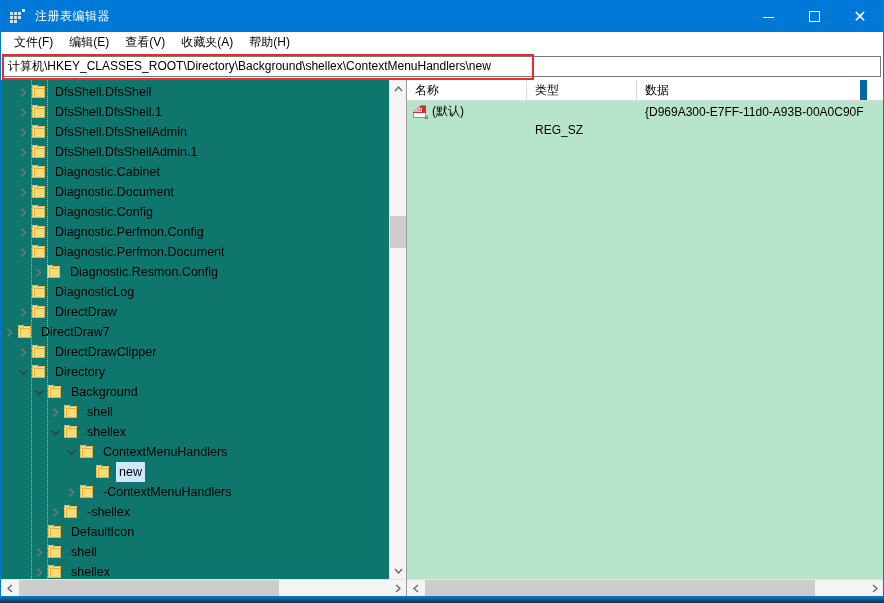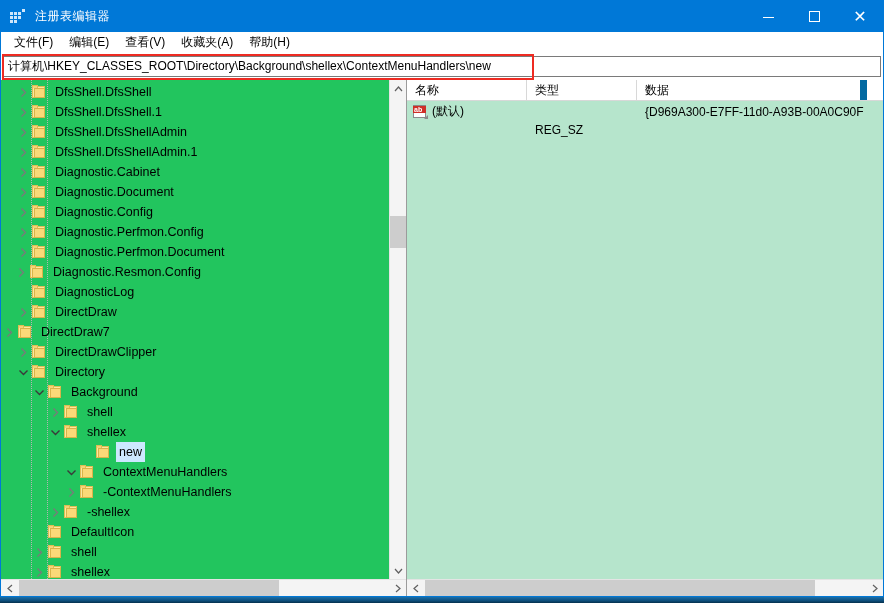--- a/index.html
+++ b/index.html
@@ -104,21 +104,21 @@
     flex: 1 1 auto;
     display: flex;
     position: relative;
     background: #ffffff;
   }
 
   
   .treepane {
     width: 406px; min-width: 406px;
     position: relative;
-    background: #22c55e;
+    background: #0f766e;
     border-right: 1px solid #9b9b9b;
     display: flex; flex-direction: column;
     overflow: hidden;
   }
   .tree-scrollarea {
     position: relative;
     flex: 1 1 auto;
     overflow: hidden;
   }
   .tree {
@@ -244,20 +244,21 @@
   }
   .col.c-name { width: 120px; }
   .col.c-type { width: 110px; }
   .col.c-data { width: 230px; border-right: 7px solid #0369a1; }
 
   .listbody {
     flex: 1 1 auto;
     position: relative;
     background: #b6e5cc;
     overflow: hidden;
+    border-radius: 29px;
   }
   .lrow {
     height: 21px;
     display: flex; align-items: center;
     white-space: nowrap;
   }
   .lcell {
     font-size: 12px; color: #000000;
     overflow: hidden; white-space: nowrap;
     flex: 0 0 auto;
@@ -462,21 +463,21 @@
                   <path d="M2.5 1.5 L6.5 5.5 L2.5 9.5" fill="none" stroke="#7a7a7a" stroke-width="1.3"></path>
                 </svg>
               </div>
               <div class="tfolder">
                 <div class="f-back"></div>
                 <div class="f-tab"></div>
                 <div class="f-front"></div>
               </div>
               <div class="tlabel">Diagnostic.Perfmon.Document</div>
             </div>
-            <div class="trow" style="padding-left: 12px;">
+            <div class="trow" style="padding-left: 29px;">
               <div class="twist">
                 <svg width="9" height="11" viewBox="0 0 9 11">
                   <path d="M2.5 1.5 L6.5 5.5 L2.5 9.5" fill="none" stroke="#7a7a7a" stroke-width="1.3"></path>
                 </svg>
               </div>
               <div class="tfolder">
                 <div class="f-back"></div>
                 <div class="f-tab"></div>
                 <div class="f-front"></div>
               </div>
@@ -575,41 +576,41 @@
                   <path d="M1.5 2.5 L5.5 6.5 L9.5 2.5" fill="none" stroke="#3a3a3a" stroke-width="1.4"></path>
                 </svg>
               </div>
               <div class="tfolder">
                 <div class="f-back"></div>
                 <div class="f-tab"></div>
                 <div class="f-front"></div>
               </div>
               <div class="tlabel">shellex</div>
             </div>
+            <div class="trow" style="padding-left: 62px;">
+              <div class="twist">
+                <svg width="11" height="9" viewBox="0 0 11 9">
+                  <path d="M1.5 2.5 L5.5 6.5 L9.5 2.5" fill="none" stroke="#3a3a3a" stroke-width="1.4"></path>
+                </svg>
+              </div>
+              <div class="tfolder">
+                <div class="f-back"></div>
+                <div class="f-tab"></div>
+                <div class="f-front"></div>
+              </div>
+              <div class="tlabel">ContextMenuHandlers</div>
+            </div>
             <div class="trow selected" style="padding-left: 78px;">
               <div class="twist"></div>
               <div class="tfolder">
                 <div class="f-back"></div>
                 <div class="f-tab"></div>
                 <div class="f-front"></div>
               </div>
               <div class="tlabel">new</div>
-            </div>
-            <div class="trow" style="padding-left: 62px;">
-              <div class="twist">
-                <svg width="11" height="9" viewBox="0 0 11 9">
-                  <path d="M1.5 2.5 L5.5 6.5 L9.5 2.5" fill="none" stroke="#3a3a3a" stroke-width="1.4"></path>
-                </svg>
-              </div>
-              <div class="tfolder">
-                <div class="f-back"></div>
-                <div class="f-tab"></div>
-                <div class="f-front"></div>
-              </div>
-              <div class="tlabel">ContextMenuHandlers</div>
             </div>
             <div class="trow" style="padding-left: 62px;">
               <div class="twist">
                 <svg width="9" height="11" viewBox="0 0 9 11">
                   <path d="M2.5 1.5 L6.5 5.5 L2.5 9.5" fill="none" stroke="#7a7a7a" stroke-width="1.3"></path>
                 </svg>
               </div>
               <div class="tfolder">
                 <div class="f-back"></div>
                 <div class="f-tab"></div>

